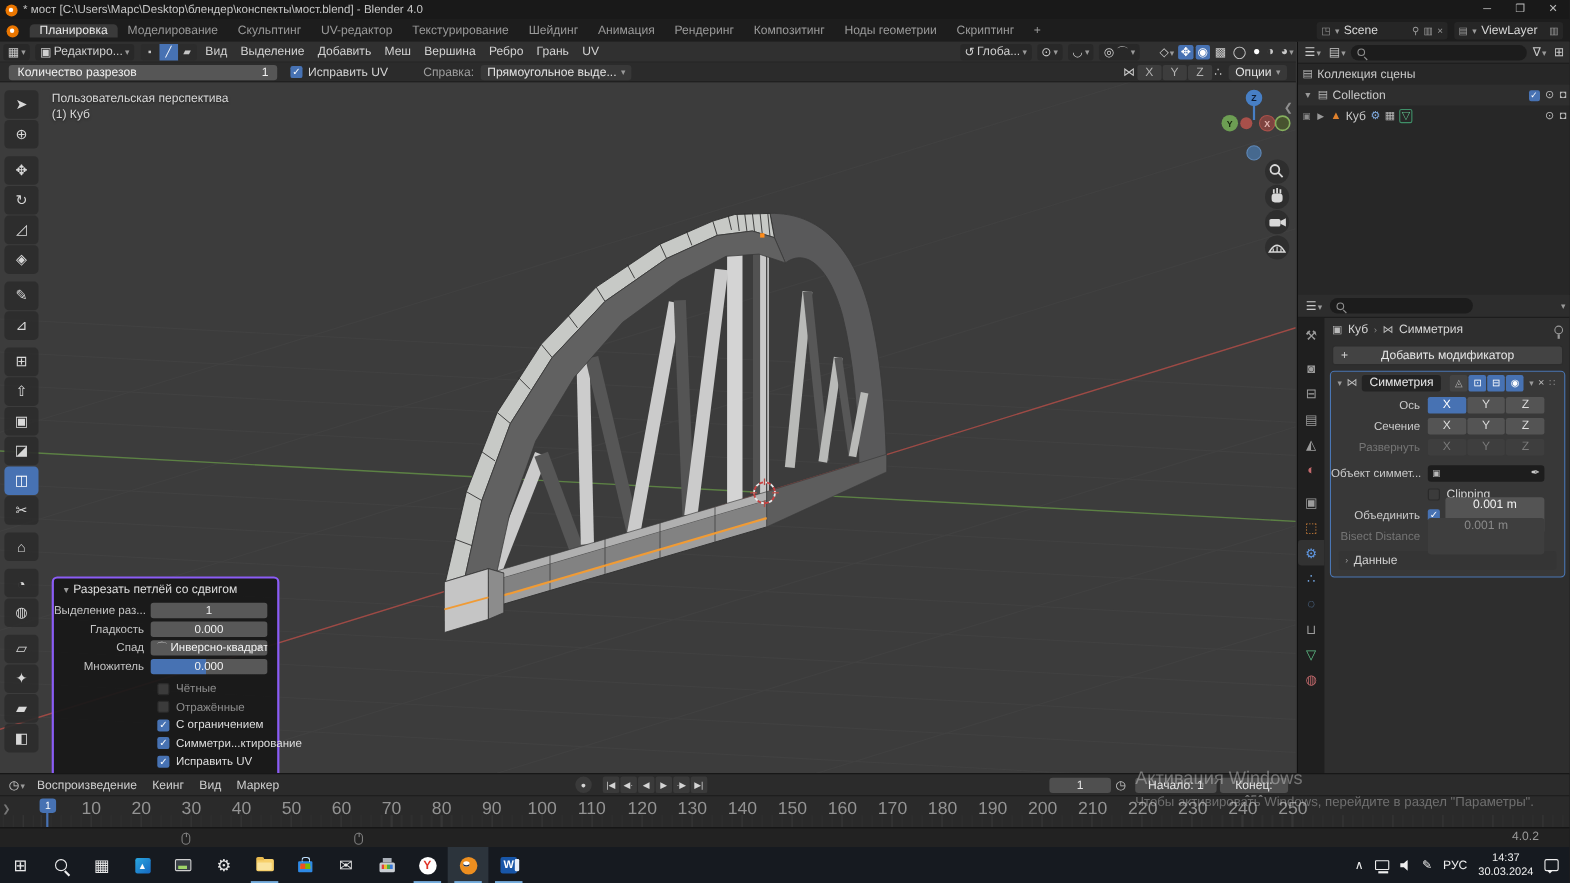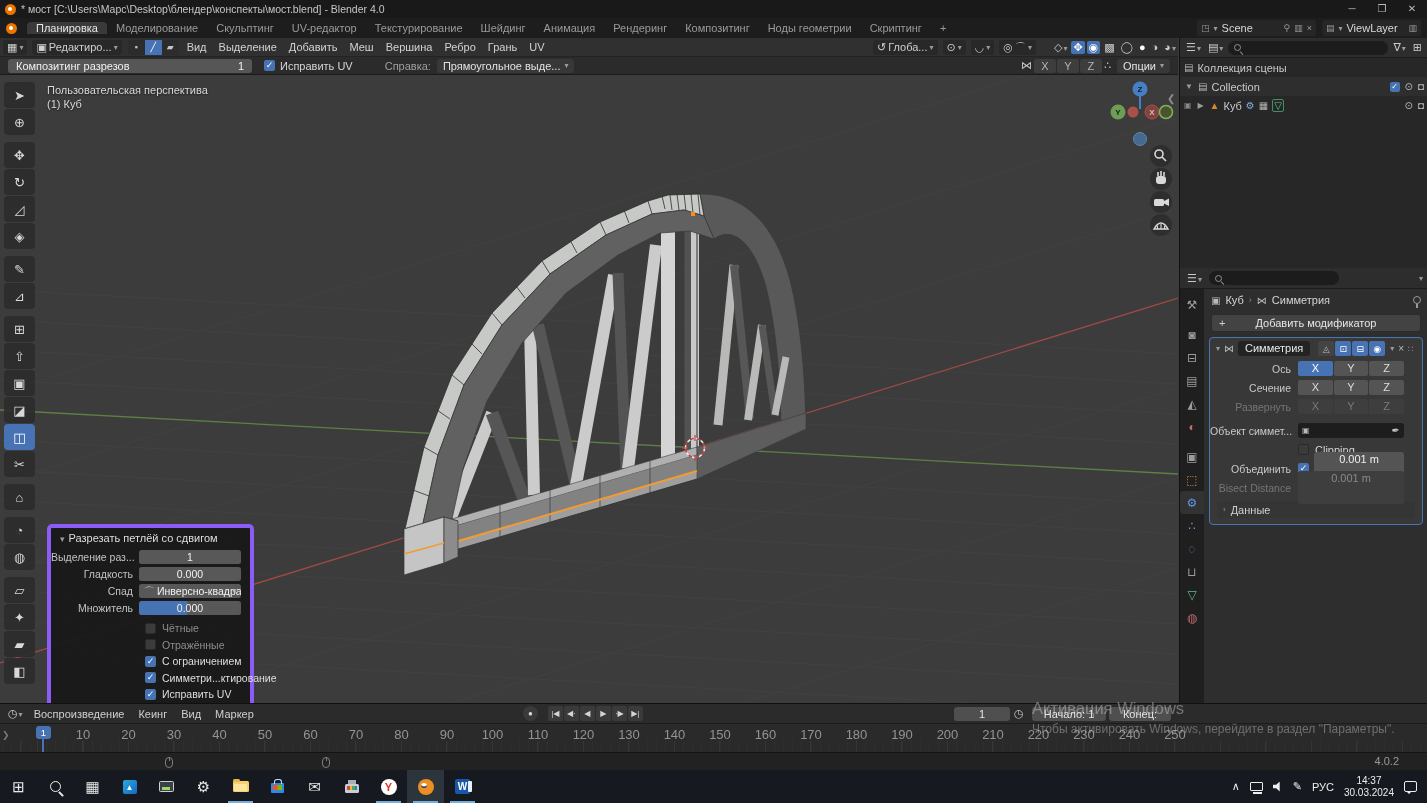--- a/index.html
+++ b/index.html
@@ -45,21 +45,21 @@
   #vplabel2{left:47px;top:23px;color:#d9d9d9;text-shadow:0 1px 2px rgba(0,0,0,.5)}
   
   #vtoolbar{left:4px;top:7px;width:31px;display:flex;flex-direction:column;gap:1px}
   .tbtn{width:31px;height:26px;background:rgba(45,45,45,.92);border-radius:4px;display:flex;align-items:center;justify-content:center;color:#d8d8d8;font-size:13px}
   .tbtn.active{background:#4772b3;color:#fff}
   .tbtn.gap{margin-top:6px}
   
   #gizmos{left:1106px;top:4px}
   #collapse{left:1167px;top:18px;color:#8f8f8f;font-size:10px}
   
-  #oppanel{left:47px;top:449px;width:207px;background:rgba(24,24,24,.94);border:4px solid #8b5cf6;border-radius:5px;padding-bottom:8px}
+  #oppanel{left:47px;top:449px;width:207px;background:rgba(24,24,24,.94);border:2px solid #8b5cf6;border-radius:5px;padding-bottom:8px}
   #oppanel .title{height:20px;line-height:20px;padding-left:9px;color:#dedede}
   #oppanel .title .arr{color:#9a9a9a;font-size:9px;margin-right:4px}
   .oprow{display:flex;align-items:center;height:17px;padding:0 9px 0 0}
   .oprow .lbl{width:88px;text-align:right;padding-right:6px;color:#c3c3c3;font-size:10.5px;white-space:nowrap;overflow:hidden}
   .oprow .val{flex:1;height:14px;background:#585858;border-radius:2.5px;color:#f2f2f2;text-align:center;line-height:14px;font-size:10.5px;position:relative;white-space:nowrap;overflow:hidden}
   .oprow.t-dropdown .val{text-align:left;padding-left:18px}
   .oprow.t-dropdown .val:before{content:"⌒";position:absolute;left:5px;top:0;color:#ddd}
   .oprow.t-dropdown .val:after{content:"▾";position:absolute;right:5px;top:0;color:#bbb;font-size:8px}
   .oprow.t-slider .val{background:linear-gradient(90deg,#4772b3 0 47%,#585858 47%)}
   .opcheck{display:flex;align-items:center;gap:6px;height:16.5px;padding-left:94px}
@@ -109,21 +109,21 @@
   .subsec{margin:4px 7px 0 7px;height:17px;background:#353535;border-radius:3px;display:flex;align-items:center;padding-left:6px;gap:5px;color:#d0d0d0}
   .subsec .arr{font-size:8px;color:#9a9a9a}
   
   #timeline{left:0;top:703px;width:1427px;height:49px;background:#262626;border-top:1px solid #101010}
   #tlhead{display:flex;align-items:center;height:20px;background:#2b2b2b;padding:0 6px;gap:2px;border-bottom:1px solid #1b1b1b}
   #tlhead .mi{padding:0 7px;color:#cfcfcf}
   #transport{display:flex;gap:1px;margin-left:260px}
   #transport span{min-width:15px;height:15px;background:#3a3a3a;border-radius:2px;color:#d5d5d5;font-size:8px;display:flex;align-items:center;justify-content:center;padding:0 2px}
   .tlpill{height:14px;background:#4f4f4f;border-radius:3px;color:#e5e5e5;text-align:center;line-height:14px;padding:0 8px}
   #ruler{position:relative;height:28px;background:#2a2a2a;overflow:hidden}
-  .tick{position:absolute;top:3px;width:26px;text-align:center;color:#939393;font-size:13px}
+  .tick{position:absolute;top:3px;width:26px;text-align:center;color:#939393;font-size:16px}
   #frames{position:absolute;left:0;top:17px;width:1427px;height:11px;background:
      repeating-linear-gradient(90deg,#363636 0 1px,transparent 1px 45.5px),
      repeating-linear-gradient(90deg,#2f2f2f 0 1px,transparent 1px 9.1px);background-position:37px 0,37px 0}
   #curframe{position:absolute;left:36px;top:2px;width:15px;height:13px;background:#4772b3;border-radius:3px;color:#fff;font-size:9.5px;text-align:center;line-height:13px}
   #curline{position:absolute;left:42px;top:14px;width:2px;height:14px;background:#4772b3}
   
   #statusbar{left:0;top:752px;width:1427px;height:18px;background:#222;border-top:1px solid #131313;color:#8f8f8f}
   .mouseic{position:absolute;top:3.5px;width:8px;height:11px;border:1.2px solid #7e7e7e;border-radius:4px}
   .mouseic:after{content:"";position:absolute;left:2.8px;top:-1px;width:1.2px;height:4px;background:#7e7e7e}
   #version{position:absolute;right:28px;top:2px;color:#9a9a9a}
@@ -245,21 +245,21 @@
     <span class="hic on">◉</span>
     <span class="hic">▩</span>
     <span class="hic">◯</span>
     <span class="hic" style="color:#fff">●</span>
     <span class="hic">◑</span>
     <span class="hic">◕<span class="vchv">▾</span></span>
   </div>
 
   <div id="toolrow" class="abs">
     <span class="pillfield">
-      <span>Композитинг разрезов</span>
+      <span>Количество разрезов</span>
         <span>1</span>
     </span>
     <span style="display:flex;align-items:center;gap:5px;margin-left:12px">
       <span class="cb">✓</span>
       <span>Исправить UV</span>
     </span>
     <span style="margin-left:32px;color:#9f9f9f">Справка:</span>
     <span class="dd" style="margin-left:6px">
       <span>Прямоугольное выде...</span>
         <span class="chv">▾</span>

